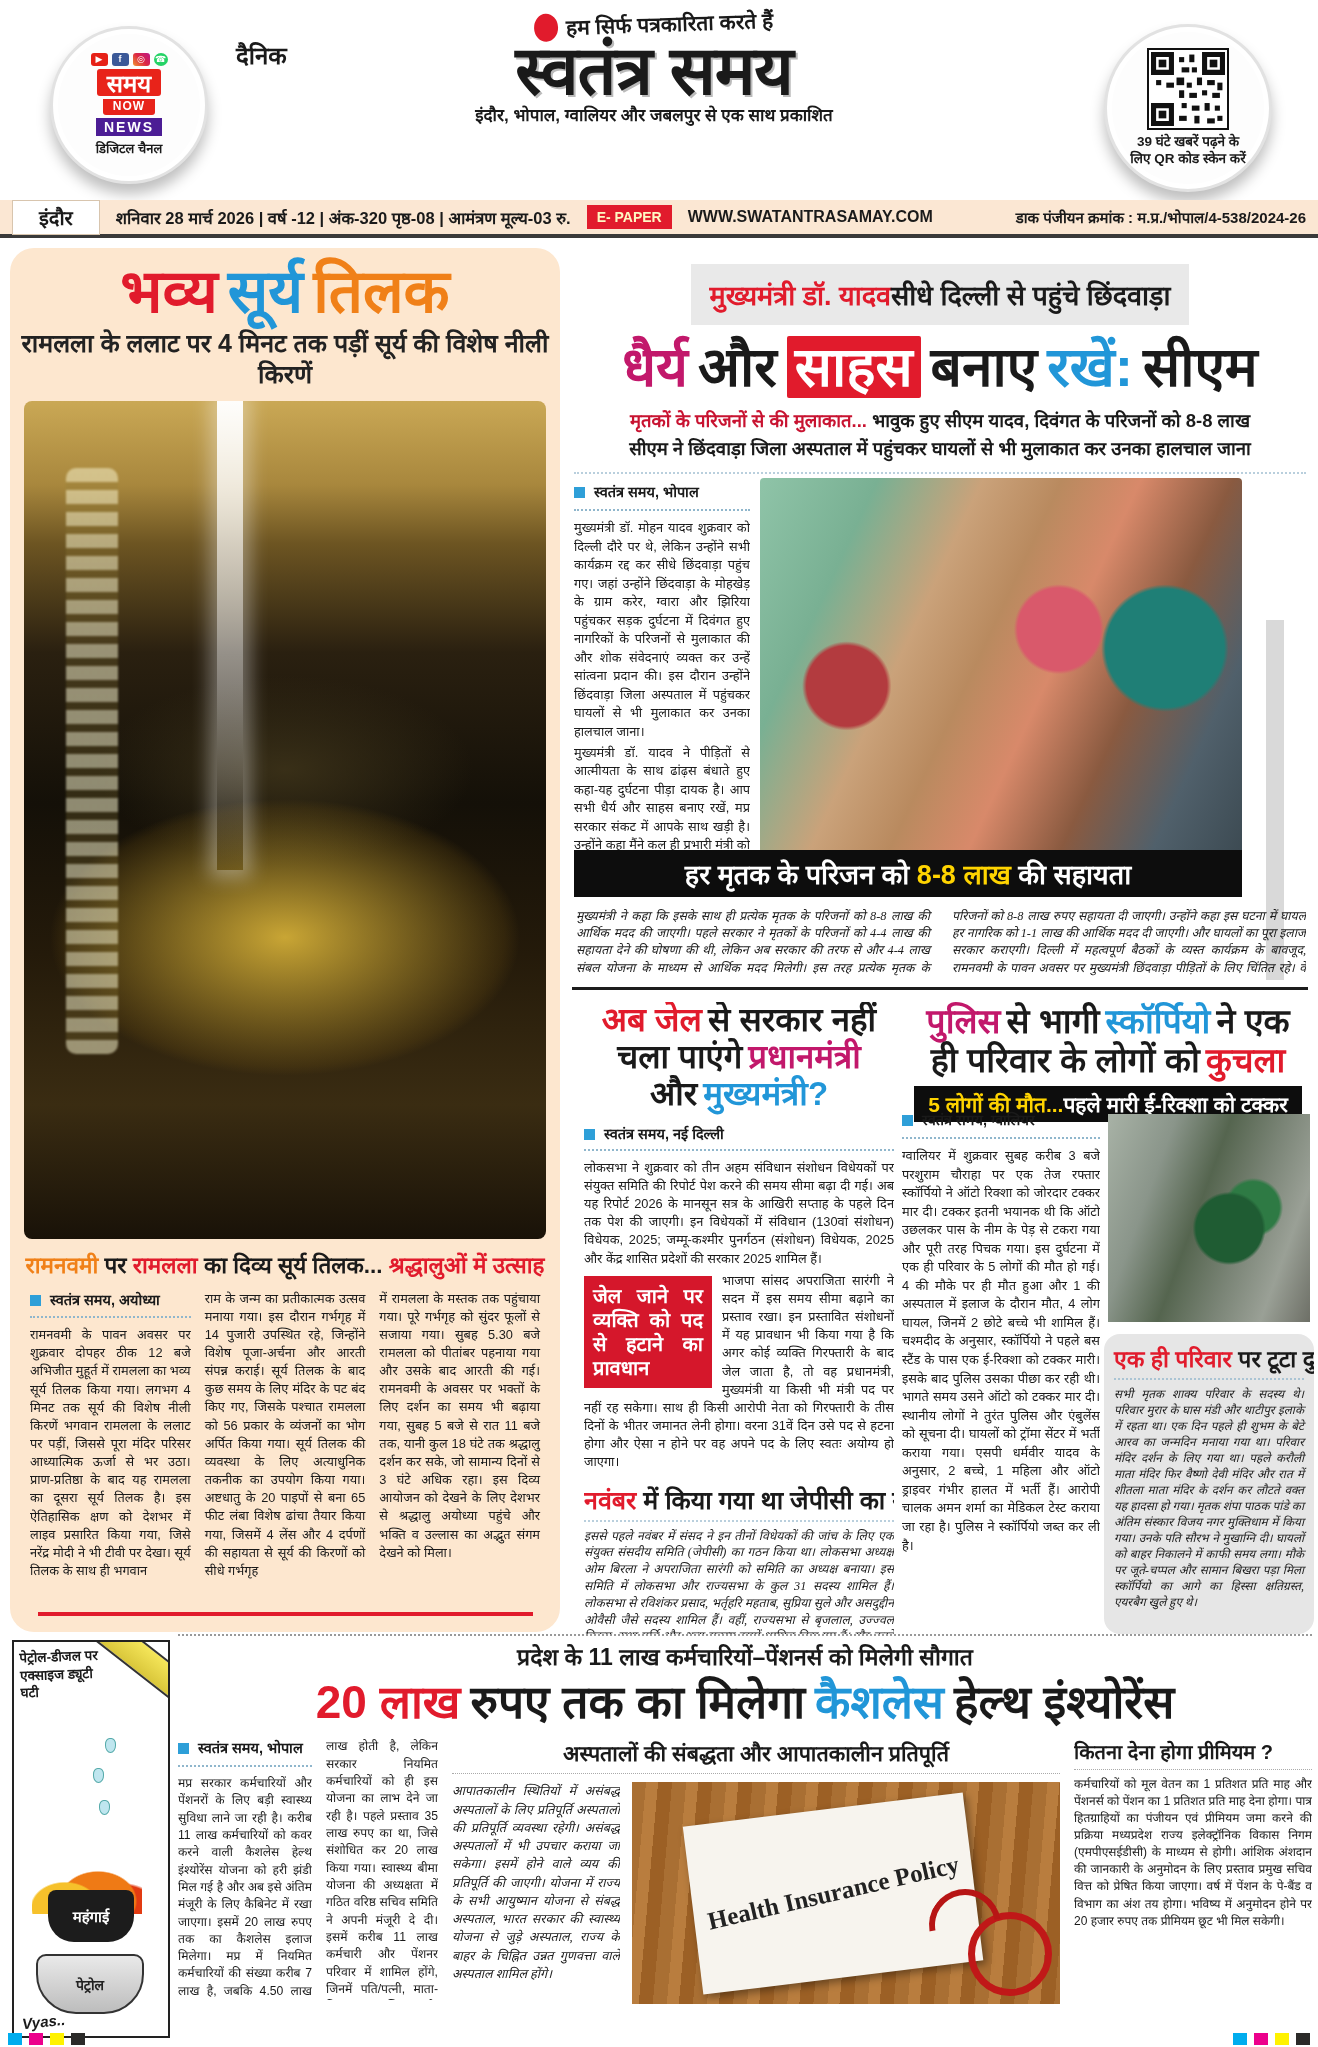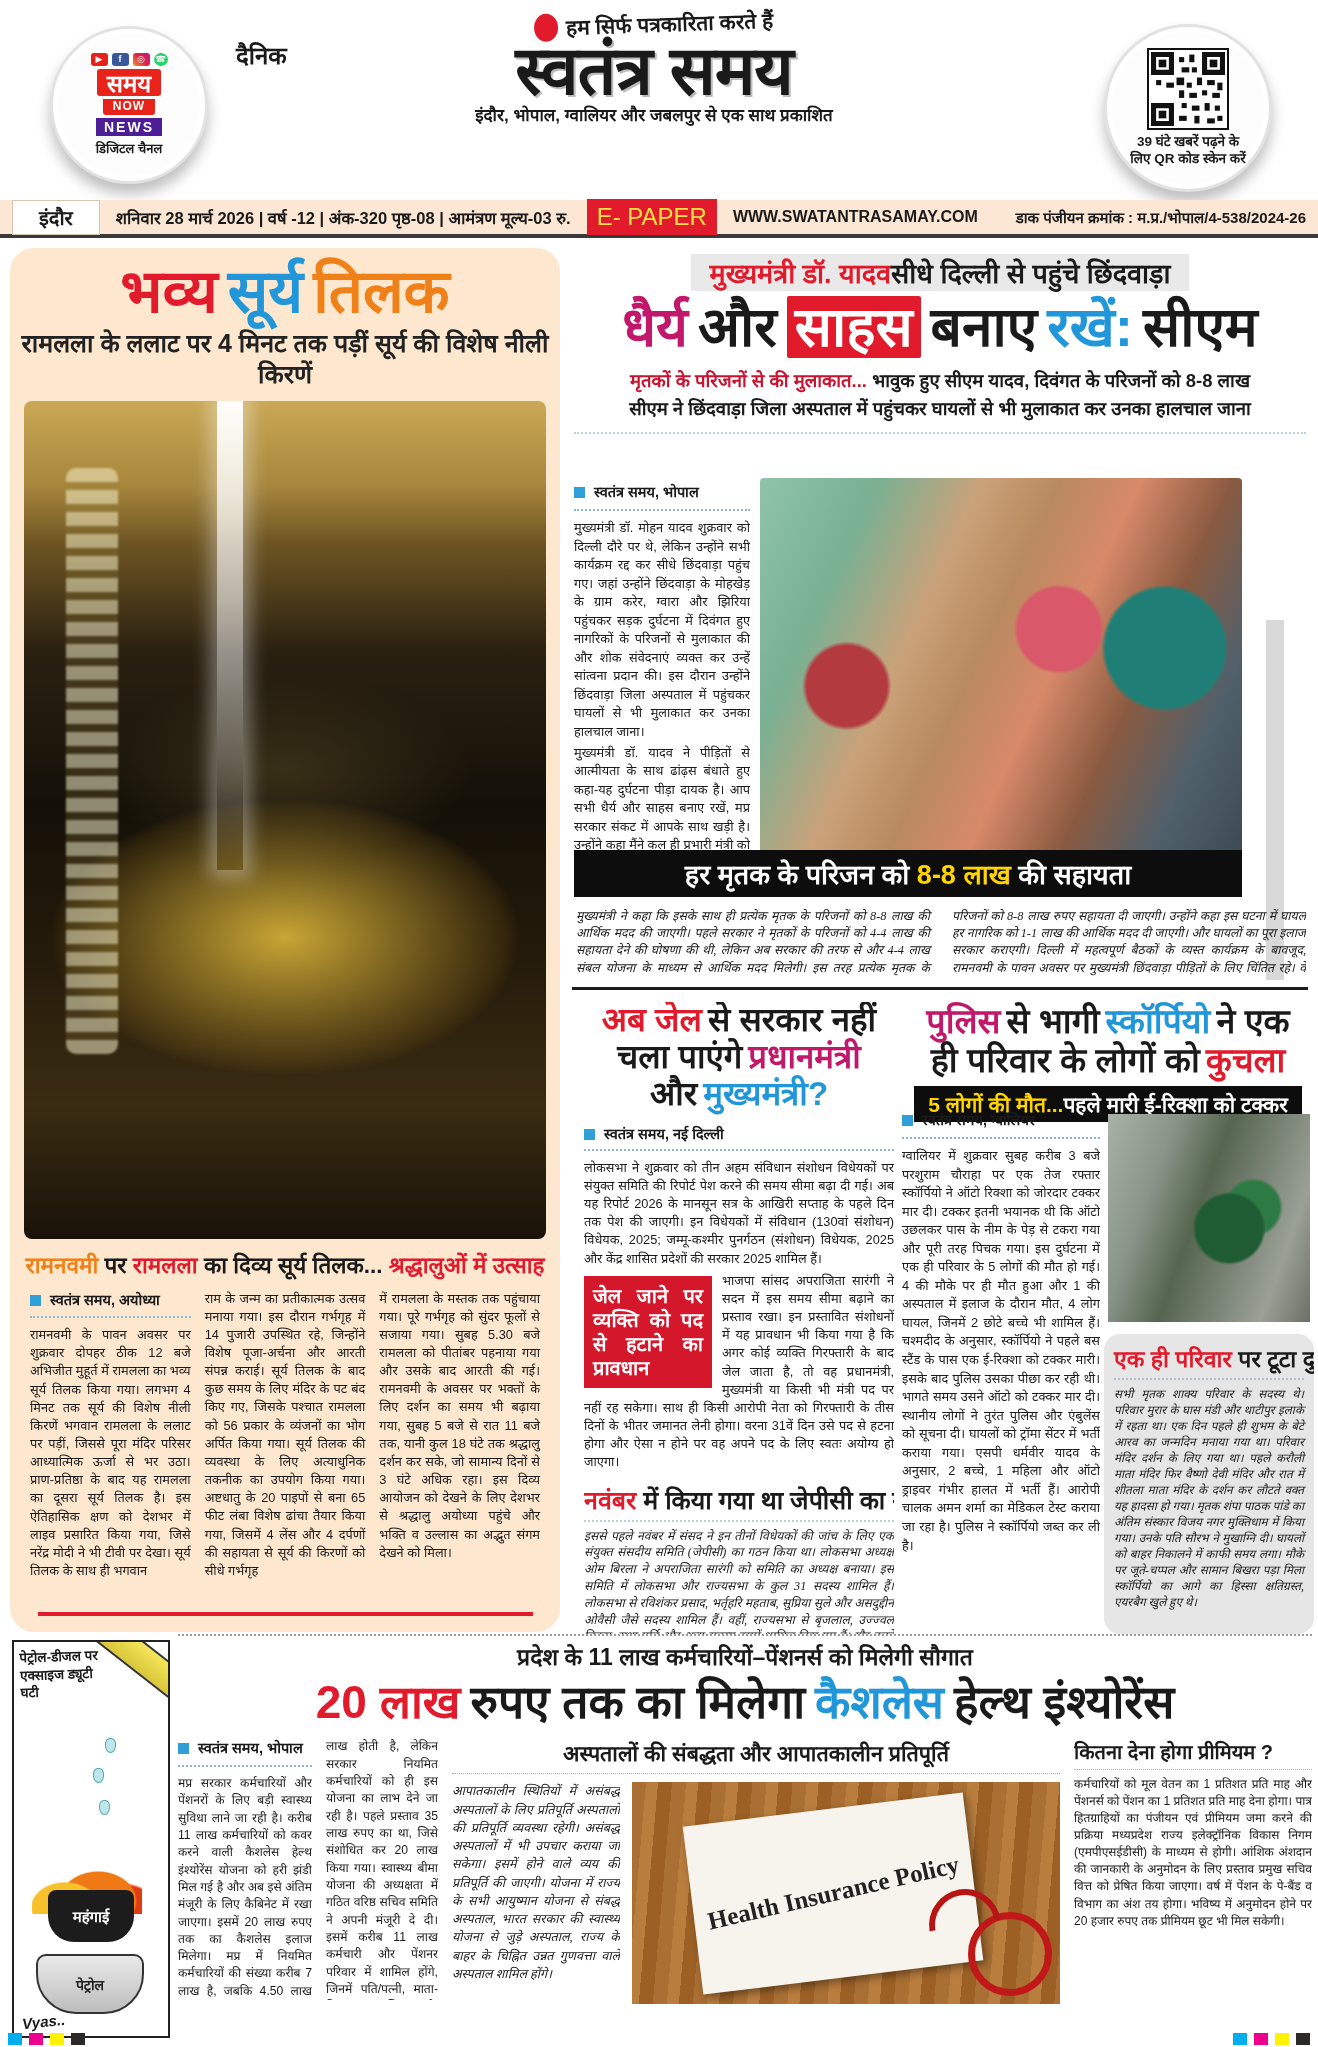--- a/index.html
+++ b/index.html
@@ -31,21 +31,21 @@
               text-shadow:2px 2px 0 #bbb}
   .mast-sub{font-weight:800;font-size:17px;margin-top:-2px}
   .qr{width:74px;height:74px;background:#fff;border:2px solid #111;padding:2px}
   .qr-caption{font-weight:800;font-size:13.5px;line-height:1.25;width:120px}
 
   
   .dateline{position:absolute;left:0;right:0;top:200px;height:38px;background:#fbe7d3;
             border-bottom:4px solid #3a3a3a;display:flex;align-items:center;gap:16px;padding:0 12px;box-sizing:border-box}
   .city{background:#fff;border:1px solid #d8c5ae;font-weight:800;font-size:20px;padding:3px 26px}
   .issue{font-weight:800;font-size:16.5px}
-  .epaper{background:#e11b2c;color:#fde047;font-weight:400;font-size:24px;padding:4px 10px}
+  .epaper{background:#e11b2c;color:#fef9c3;font-weight:700;font-size:14px;padding:4px 10px}
   .site{font-weight:800;font-size:16px}
   .postal{margin-left:auto;font-weight:800;font-size:15px}
 
   
   .lead{position:absolute;left:10px;top:248px;width:550px;height:1384px;background:#fde7cf;
         border-radius:24px;box-sizing:border-box;padding:10px 0 0;overflow:hidden}
   .lead h1{margin:4px 0 0;text-align:center;font-size:60px;font-weight:900;line-height:1}
   .lead h1 span{margin:0 5px}
   .lead-sub{text-align:center;font-weight:800;font-size:25px;line-height:1.25;margin-top:6px;color:#222}
   .lead-photo{position:relative;margin:10px auto 0;width:522px;height:838px;border-radius:8px;overflow:hidden;
@@ -61,21 +61,21 @@
       border-radius:10px;filter:blur(1px)}
   .lead-cap{text-align:center;font-weight:800;font-size:22.5px;margin-top:10px}
   .lead-cols{display:flex;gap:14px;padding:10px 20px 0;box-sizing:border-box}
   .lead-col{flex:1;font-size:12.8px;line-height:1.42;text-align:justify}
   .byline{font-weight:800;font-size:14.5px;border-bottom:2px dotted #8fb6cc;padding-bottom:6px;margin-bottom:8px;white-space:nowrap}
   .byline::before{content:"";display:inline-block;width:11px;height:11px;background:#2e9fd8;margin-right:9px;vertical-align:-1px}
   .lead-rule{position:absolute;left:5%;bottom:16px;width:90%;height:4px;background:#e11b2c}
 
   
   .cm{position:absolute;left:568px;top:250px;width:744px;height:740px}
-  .kicker{display:table;margin:4px auto;background:#e9e9e9;padding:0 18px;font-weight:800;font-size:27px;white-space:nowrap}
+  .kicker{display:table;margin:14px auto;background:#e9e9e9;padding:12px 18px;font-weight:800;font-size:27px;white-space:nowrap}
   .cm-head{text-align:center;font-size:55px;font-weight:900;line-height:1.05;margin-top:8px;white-space:nowrap}
   .cm-head span{margin:0 5px}
   .standfirst{text-align:center;font-weight:800;font-size:18.5px;line-height:1.5;margin-top:10px}
   .cm-divider{border-top:2px dotted #b9cfdd;margin:10px 6px 0}
   .cm-bodycol{position:absolute;left:6px;top:232px;width:176px;height:400px;overflow:hidden;
               font-size:12.8px;line-height:1.45;text-align:justify}
   .cm-bodycol p{margin:0 0 2px;text-indent:0}
   .cm-photo{position:absolute;left:192px;top:228px;width:482px;height:378px;border-radius:4px;
     background:
       radial-gradient(circle at 18% 55%,#b33b3f 0 9%,transparent 10%),

